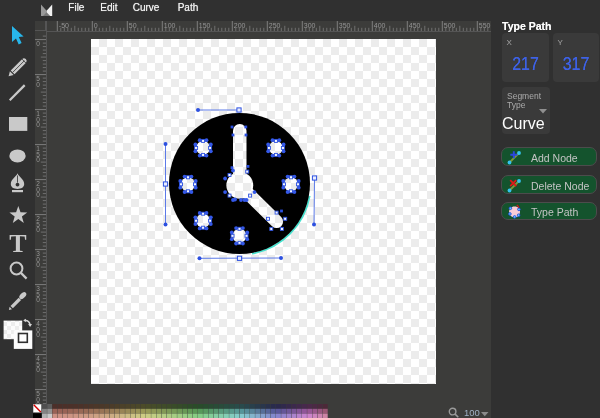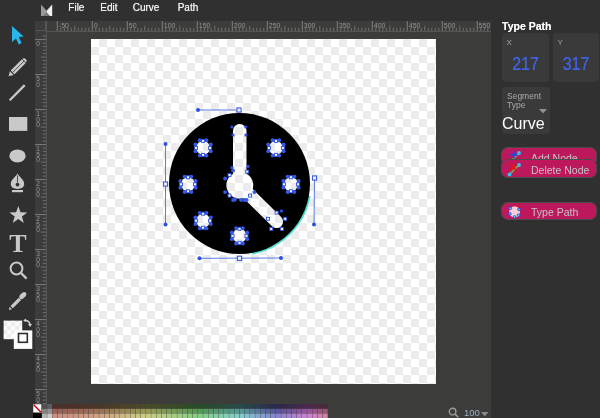--- a/index.html
+++ b/index.html
@@ -1,17 +1,17 @@
 <!DOCTYPE html>
 <html><head><meta charset="utf-8"><style>
 *{margin:0;padding:0;box-sizing:border-box}
 html,body{width:600px;height:418px;overflow:hidden;background:#303030;font-family:"Liberation Sans",sans-serif;position:relative}
 .menu{position:absolute;top:2px;font-size:10px;color:#f0f0f0;text-shadow:0 0 0.7px #d9d9d9}
 .box{position:absolute;background:#3a3a3a;border-radius:4px}
-.btn{position:absolute;left:501px;width:96px;height:18.5px;background:#be185d;border:1px solid #4c4c4c;border-radius:7px;color:#c4c4c4;font-size:10.5px}
+.btn{position:absolute;left:501px;width:96px;height:18.5px;background:#14532d;border:1px solid #4c4c4c;border-radius:7px;color:#c4c4c4;font-size:10.5px}
 .btn span{position:absolute;left:29px;top:3.5px}
 .btn svg{position:absolute;left:5px;top:1.5px}
 </style></head>
 <body>
 
 <div style="position:absolute;left:35px;top:21px;width:456px;height:397px;background:#3c3c3a"></div>
 
 <div style="position:absolute;left:35px;top:21px;width:11px;height:10px;border-right:1px solid #555;border-bottom:1px solid #555"></div>
 <div style="position:absolute;left:46px;top:30.5px;width:445px;height:1px;background:#555"></div>
 <div style="position:absolute;left:45.5px;top:21px;width:1px;height:397px;background:#555"></div>
@@ -697,21 +697,21 @@
 </div>
 <div class="btn" style="top:147px">
     <svg width="15" height="15" viewBox="0 0 15 15">
       <line x1="2.5" y1="12.5" x2="12" y2="3" stroke="#7d9a3a" stroke-width="1.8"></line>
       <circle cx="2.5" cy="12.5" r="1.9" fill="#35c3f0"></circle>
       <circle cx="12" cy="3" r="1.9" fill="#35c3f0"></circle>
       <path d="M6.8,1.2 L6.8,8.2 M3.3,4.7 L10.3,4.7" stroke="#2b46e0" stroke-width="1.9"></path>
     </svg>
     <span>Add Node</span>
   </div>
-<div class="btn" style="top:159px">
+<div class="btn" style="top:175px">
     <svg width="15" height="15" viewBox="0 0 15 15">
       <line x1="2.5" y1="12.5" x2="12" y2="3" stroke="#7d9a3a" stroke-width="1.8"></line>
       <circle cx="2.5" cy="12.5" r="1.9" fill="#35c3f0"></circle>
       <circle cx="12" cy="3" r="1.9" fill="#35c3f0"></circle>
       <path d="M3.2,2.2 L9.2,8.2 M9.2,2.2 L3.2,8.2" stroke="#e01818" stroke-width="1.8"></path>
     </svg>
     <span>Delete Node</span>
   </div>
 <div class="btn" style="top:201.5px">
     <svg width="16" height="16" viewBox="0 0 16 16">

